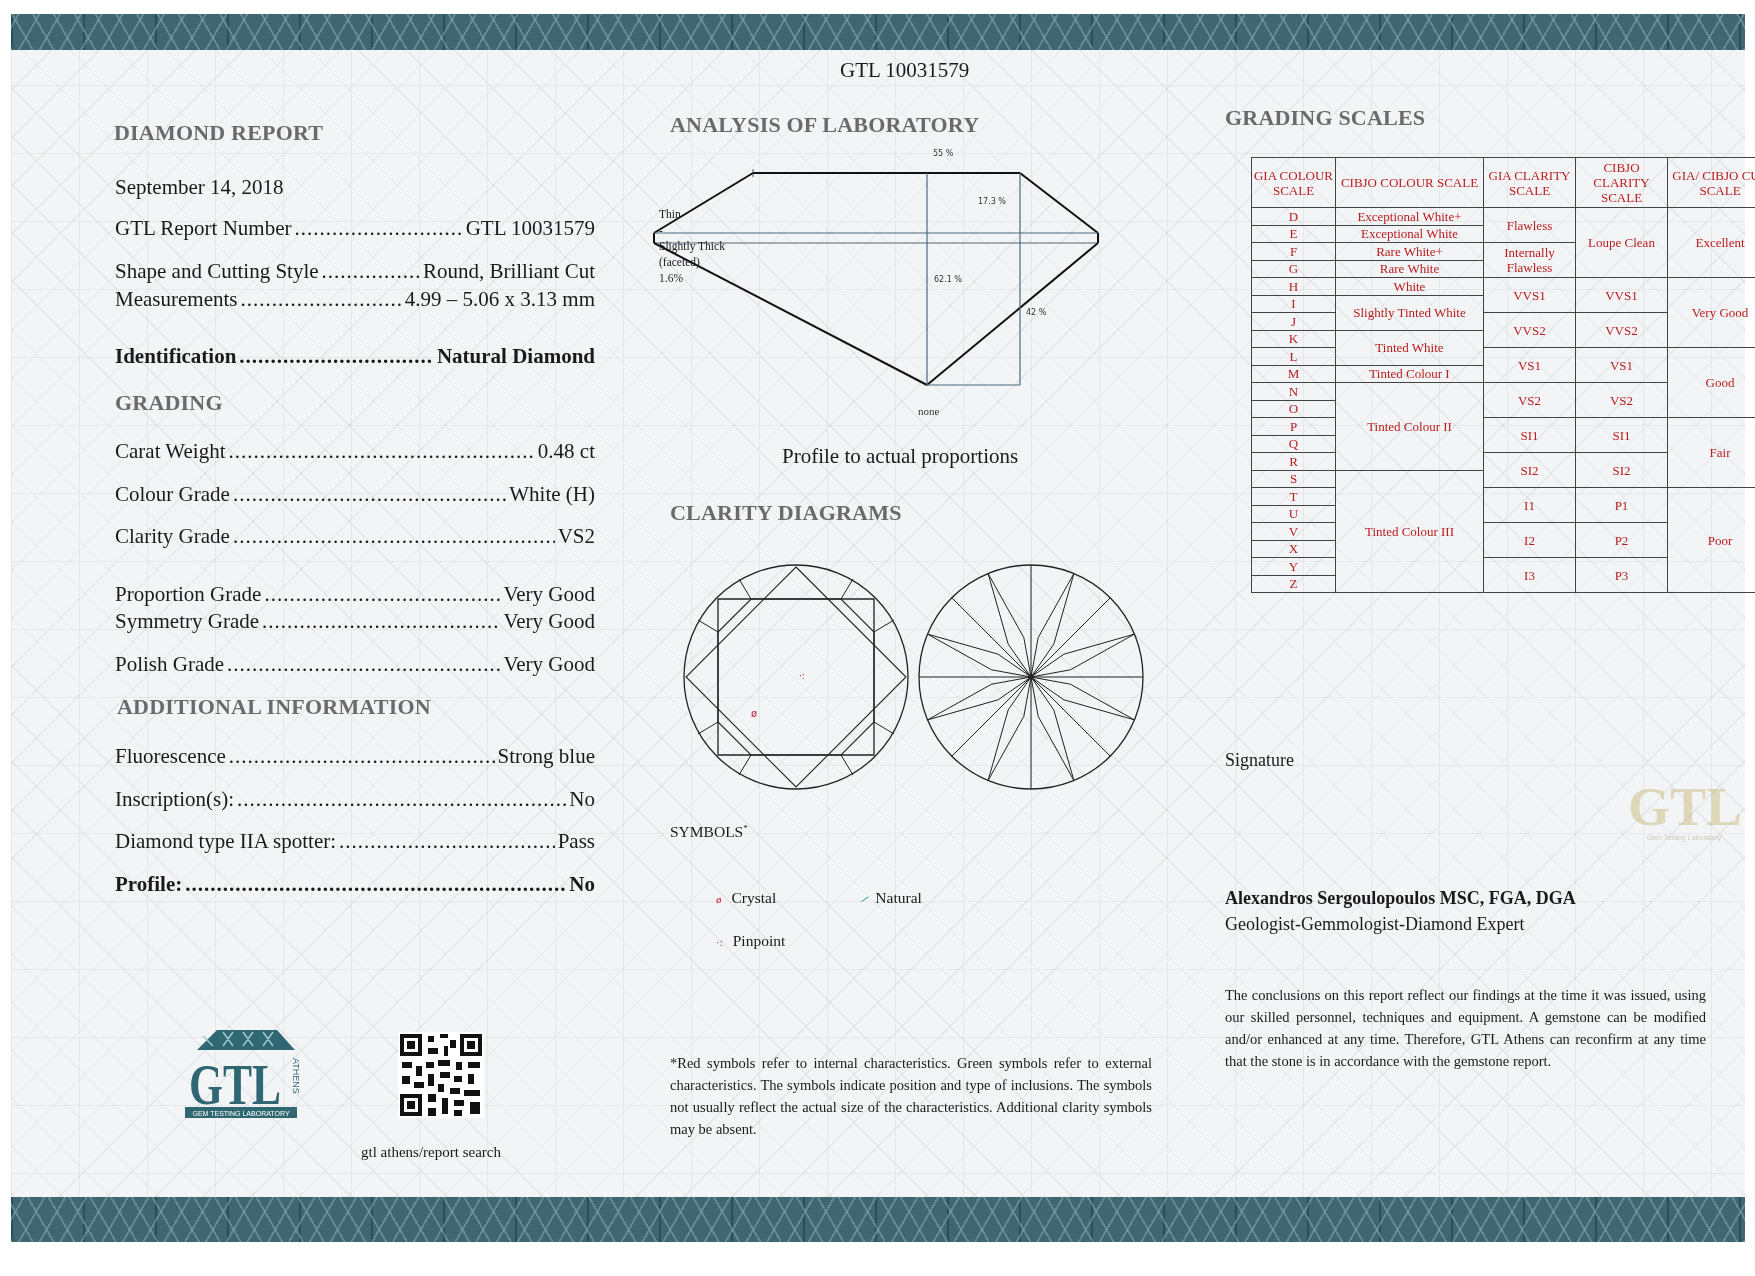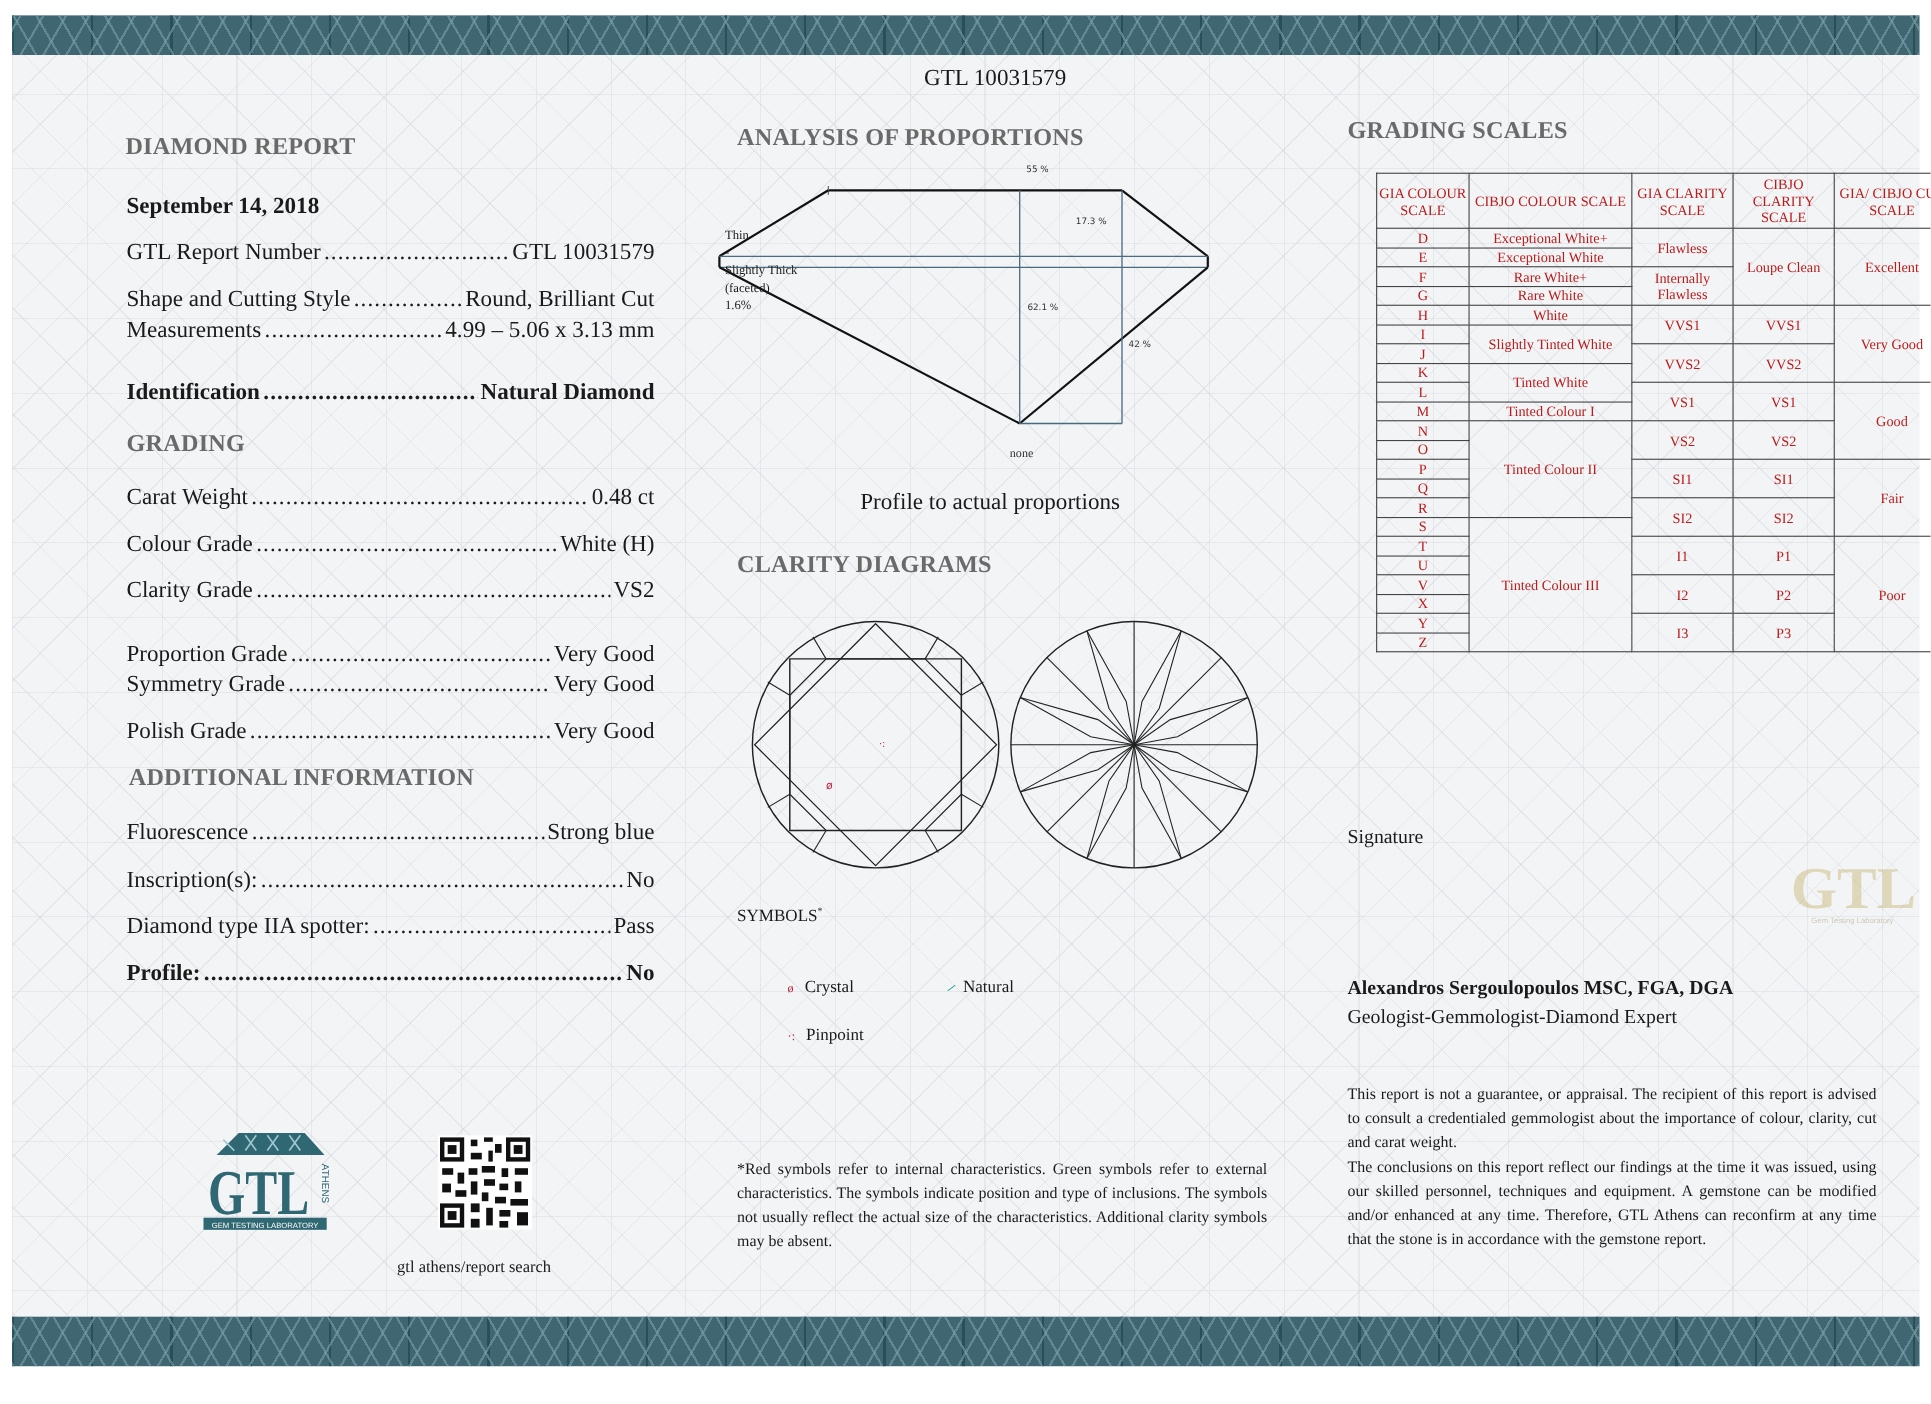--- a/index.html
+++ b/index.html
@@ -70,21 +70,21 @@
 </head>
 <body>
 
 <div class="page"></div>
 <div class="band top"></div>
 <div class="band bottom"></div>
 
 <div class="abs report-no-top">GTL 10031579</div>
 
 <div class="abs section-h" style="left:114px;top:120px;">DIAMOND REPORT</div>
-<div class="abs" style="left:115px;top:175px;font-size:21px;font-weight:bold;">September 14, 2018</div>
+<div class="abs" style="left:115px;top:175px;font-size:21px;">September 14, 2018</div>
 
 <div id="details-rows">
     <div class="row" style="top: 216px;">
       <span class="lbl">GTL Report Number</span>
       <span class="dots"></span>
       <span class="val">GTL 10031579</span>
     </div>
     <div class="row" style="top: 258.5px;">
       <span class="lbl">Shape and Cutting Style</span>
       <span class="dots"></span>
@@ -208,21 +208,21 @@
       <rect x="44" y="66" width="6" height="16"></rect>
         <rect x="56" y="68" width="10" height="6"></rect>
         <rect x="72" y="70" width="10" height="12"></rect>
       <rect x="30" y="76" width="8" height="8"></rect>
         <rect x="56" y="78" width="8" height="6"></rect>
     </g>
   </svg>
 </div>
 <div class="abs qr-caption">gtl athens/report search</div>
 
-<div class="abs section-h" style="left:670px;top:112px;">ANALYSIS OF PROPORTIONS</div>
+<div class="abs section-h" style="left:670px;top:112px;">ANALYSIS OF LABORATORY</div>
 <svg class="prop-svg" width="460" height="280" viewBox="0 0 460 280">
   <line x1="103" y1="28" x2="370" y2="28" stroke="#111" stroke-width="2"></line>
   <line x1="103" y1="24" x2="103" y2="32" stroke="#555" stroke-width="1"></line>
   <line x1="103" y1="28" x2="103" y2="28" stroke="#111"></line>
   <line x1="103" y1="28" x2="4" y2="88" stroke="#111" stroke-width="2"></line>
   <line x1="370" y1="28" x2="448" y2="88" stroke="#111" stroke-width="2"></line>
   <line x1="4" y1="88" x2="4" y2="98" stroke="#111" stroke-width="2"></line>
   <line x1="448" y1="88" x2="448" y2="98" stroke="#111" stroke-width="2"></line>
   <line x1="4" y1="88" x2="448" y2="88" stroke="#4a6a80" stroke-width="1.2"></line>
   <line x1="4" y1="98" x2="448" y2="98" stroke="#4a6a80" stroke-width="1.2"></line>
@@ -431,15 +431,14 @@
 
 <div class="abs" style="left:1225px;top:750px;font-size:18px;">Signature</div>
 <div class="abs" style="left:1628px;top:780px;width:112px;height:66px;opacity:0.35;">
   <div style="font-family:'Liberation Serif',serif;font-weight:bold;font-size:54px;color:#b8a24a;line-height:54px;text-align:center;">GTL</div>
   <div style="font-family:'Liberation Sans',sans-serif;font-size:7px;color:#8a7a3a;text-align:center;">Gem Testing Laboratory</div>
 </div>
 <div class="abs" style="left:1225px;top:888px;font-size:18px;font-weight:bold;">Alexandros Sergoulopoulos MSC, FGA, DGA</div>
 <div class="abs" style="left:1225px;top:914px;font-size:18px;">Geologist-Gemmologist-Diamond Expert</div>
 
 <div class="abs disclaimer">
-  <p>This report is not a guarantee, or appraisal. The recipient of this report is advised to consult a credentialed gemmologist about the importance of colour, clarity, cut and carat weight.</p>
   <p>The conclusions on this report reflect our findings at the time it was issued, using our skilled personnel, techniques and equipment. A gemstone can be modified and/or enhanced at any time. Therefore, GTL Athens can reconfirm at any time that the stone is in accordance with the gemstone report.</p>
 </div>
 
 </body></html>

